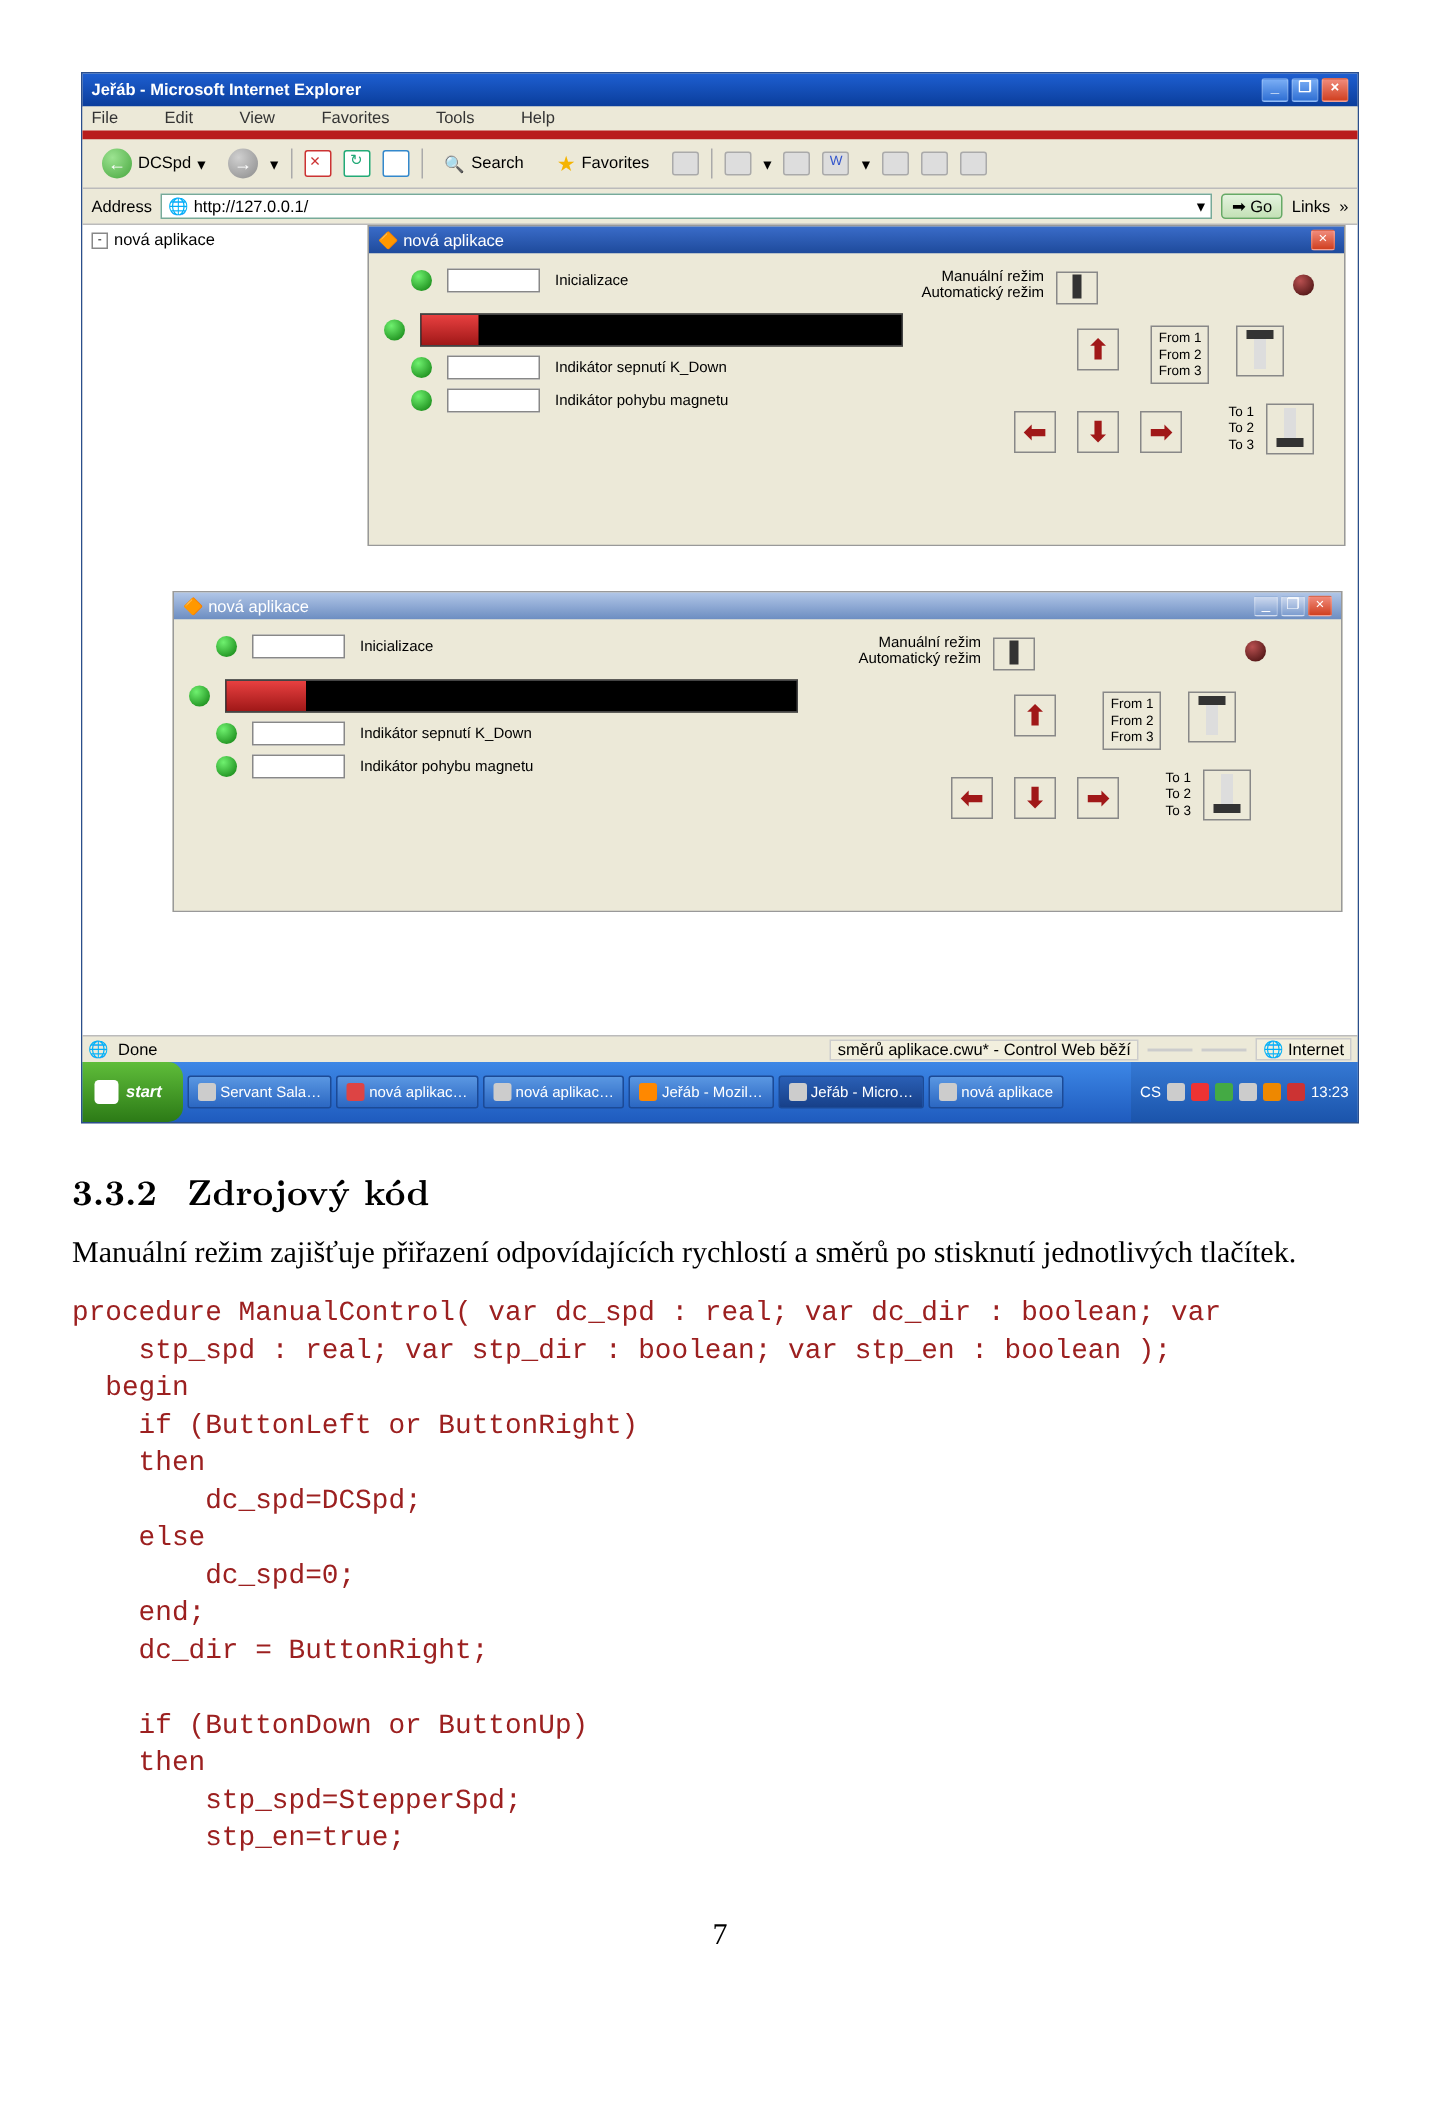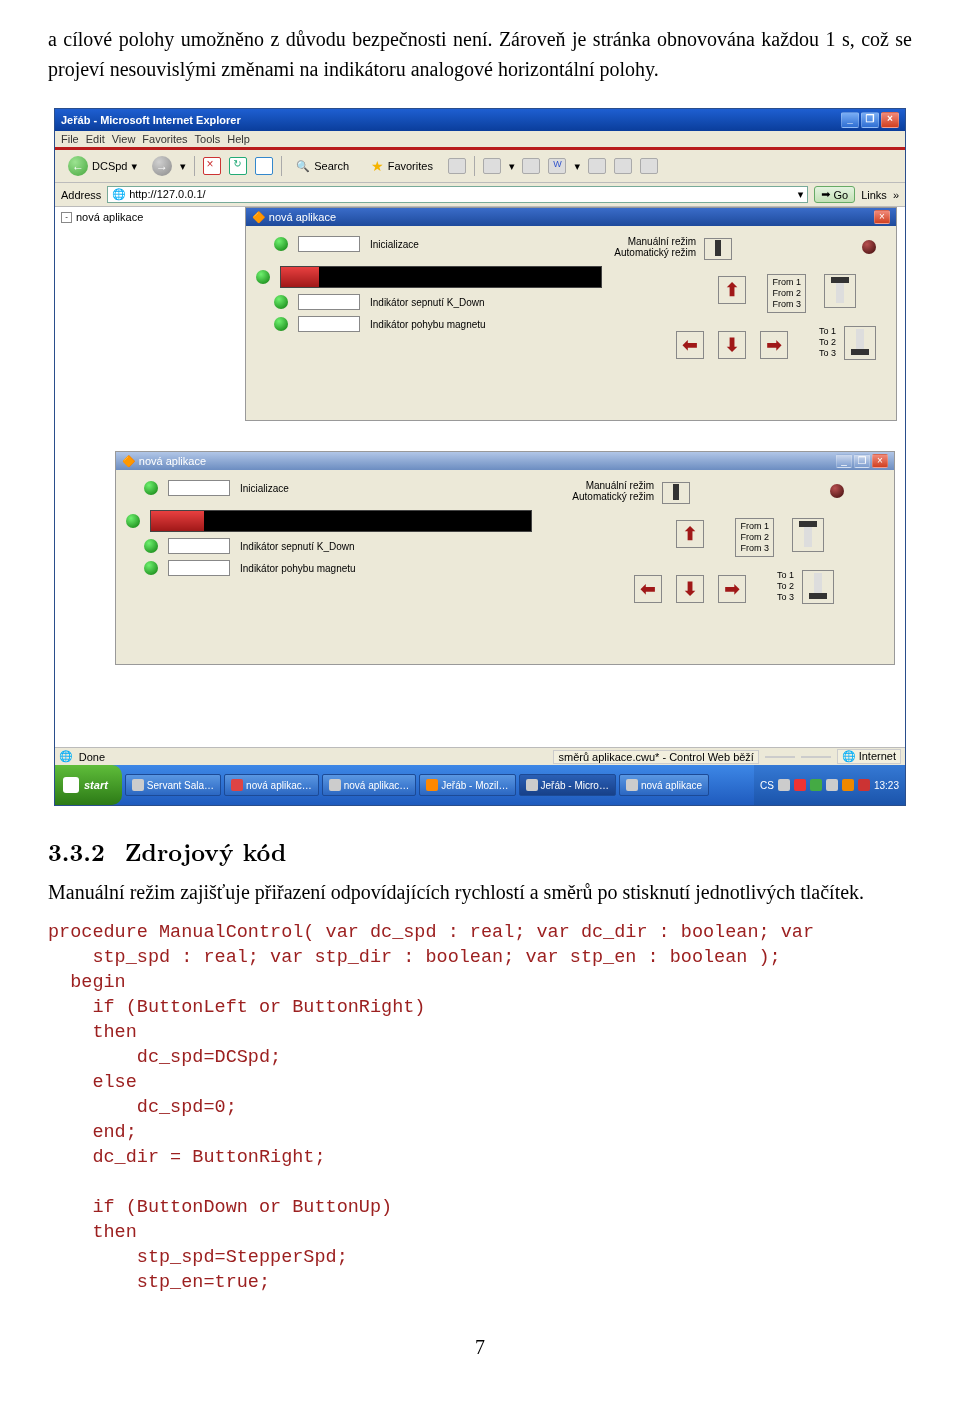--- a/index.html
+++ b/index.html
@@ -52,22 +52,22 @@
     font-size: 10px;
     text-align: center;
     line-height: 12px;
   }
   .winbtn.close { background: linear-gradient(to bottom, #f08a7a, #d04020); }
 
   .menubar {
     background: #ece9d8;
     padding: 2px 6px;
     display: flex;
-    gap: 7px;
-    border-bottom: 3px solid #b91c1c;
+    gap: 31px;
+    border-bottom: 6px solid #b91c1c;
     color: #333;
   }
   .toolbar {
     background: #ece9d8;
     padding: 3px 6px;
     display: flex;
     align-items: center;
     gap: 8px;
     border-bottom: 1px solid #bbb;
   }
@@ -286,21 +286,20 @@
     text-align:center;
     font-size:20px;
     margin-top:40px;
   }
 </style>
 </head>
 <body>
 
 <div class="page">
 
-<p class="para">a cílové polohy umožněno z důvodu bezpečnosti není. Zároveň je stránka obnovována každou 1 s, což se projeví nesouvislými změnami na indikátoru analogové horizontální polohy.</p>
 
 <div class="ie-window">
   <div class="titlebar">
     <span>Jeřáb - Microsoft Internet Explorer</span>
     <span class="winbtns">
       <span class="winbtn">_</span>
       <span class="winbtn">❐</span>
       <span class="winbtn close">×</span>
     </span>
   </div>

